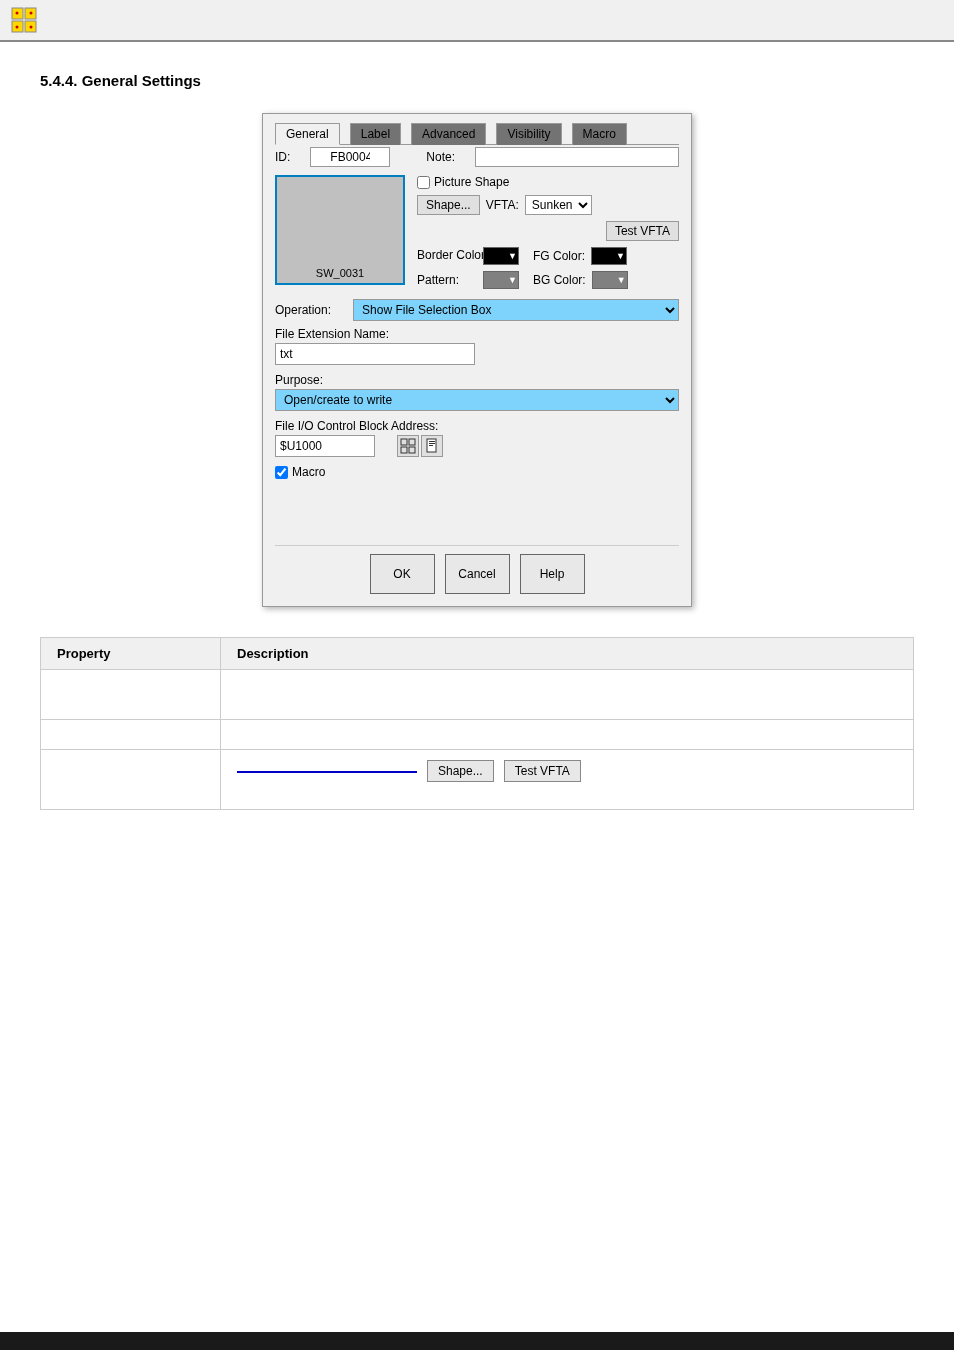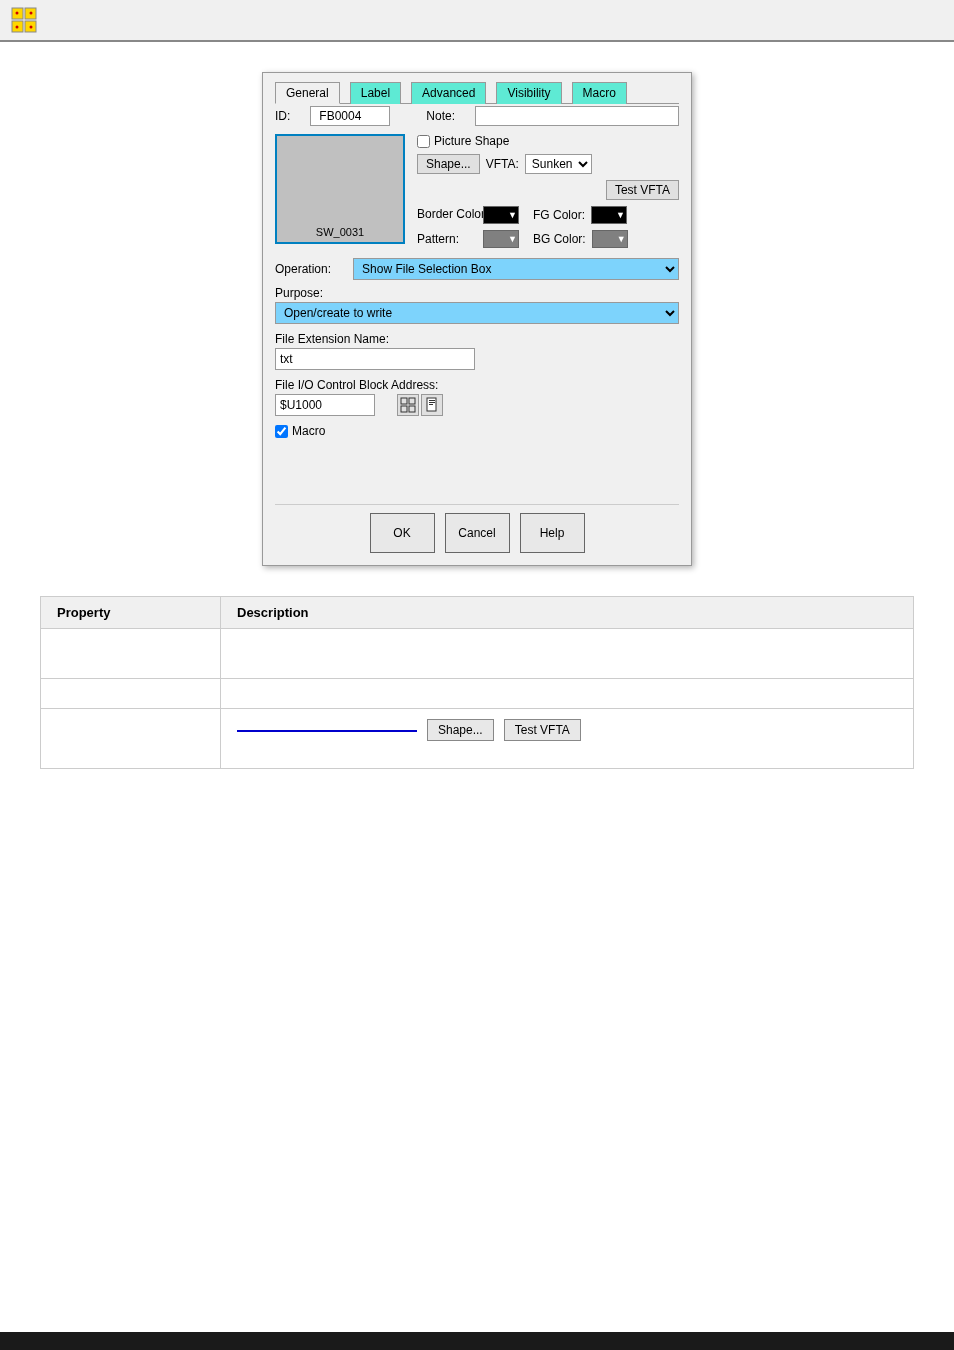--- a/index.html
+++ b/index.html
@@ -81,21 +81,21 @@
     .tabs {
       display: flex;
       gap: 8px;
       margin-bottom: 2px;
       border-bottom: 1px solid #999;
     }
     .tab {
       padding: 3px 10px;
       border: 1px solid #999;
       border-bottom: none;
-      background: #5eead4;
+      background: #737373;
       cursor: pointer;
       font-size: 12px;
       margin-right: 2px;
       position: relative;
       bottom: -1px;
     }
     .tab.active {
       background: #f0f0f0;
       border-bottom: 1px solid #f0f0f0;
       font-weight: normal;
@@ -110,21 +110,21 @@
     }
 
     .form-label {
       font-size: 12px;
       white-space: nowrap;
     }
 
     .form-input {
       border: 1px solid #999;
       background: white;
-      padding: 2px 8px;
+      padding: 2px 19px;
       font-size: 12px;
       height: 20px;
     }
 
     .form-input-wide {
       flex: 1;
     }
 
     
     .preview-section {
@@ -381,20 +381,21 @@
 
     <circle cx="7" cy="7" r="1.5" fill="#c00"></circle>
     <circle cx="21" cy="7" r="1.5" fill="#c00"></circle>
     <circle cx="7" cy="21" r="1.5" fill="#c00"></circle>
     <circle cx="21" cy="21" r="1.5" fill="#c00"></circle>
   </svg>
 </div>
 
 <div class="main-content">
 
+  <div class="section-title">5.4.4. General Settings</div>
 
   <div class="dialog-wrapper">
     <div class="dialog">
 
 
       <div class="dialog-body">
 
         <div class="tabs">
           <div class="tab active">General</div>
           <div class="tab">Label</div>
@@ -467,32 +468,32 @@
         <div class="operation-section">
           <div class="operation-select-row">
             <span class="form-label">Operation:</span>
             <select class="select-full">
               <option>Show File Selection Box</option>
             </select>
           </div>
         </div>
 
         <div class="field-group">
+          <div class="field-label">File Extension Name:</div>
+          <input type="text" class="text-field-full" style="width: 200px;" value="txt">
+        </div>
+
+        <div class="field-group">
           <div class="field-label">Purpose:</div>
           <div class="operation-select-row">
             <select class="select-full">
               <option>Open/create to write</option>
               <option>Open to read</option>
             </select>
           </div>
-        </div>
-
-        <div class="field-group">
-          <div class="field-label">File Extension Name:</div>
-          <input type="text" class="text-field-full" style="width: 200px;" value="txt">
         </div>
 
         <div class="field-group">
           <div class="field-label">File I/O Control Block Address:</div>
           <div class="address-row">
             <input type="text" class="address-input" value="$U1000" style="">
             <div class="icon-btns">
               <div class="icon-btn">
                 <svg width="16" height="16" viewBox="0 0 16 16">
                   <rect x="1" y="1" width="6" height="6" fill="none" stroke="#333" stroke-width="1"></rect>

